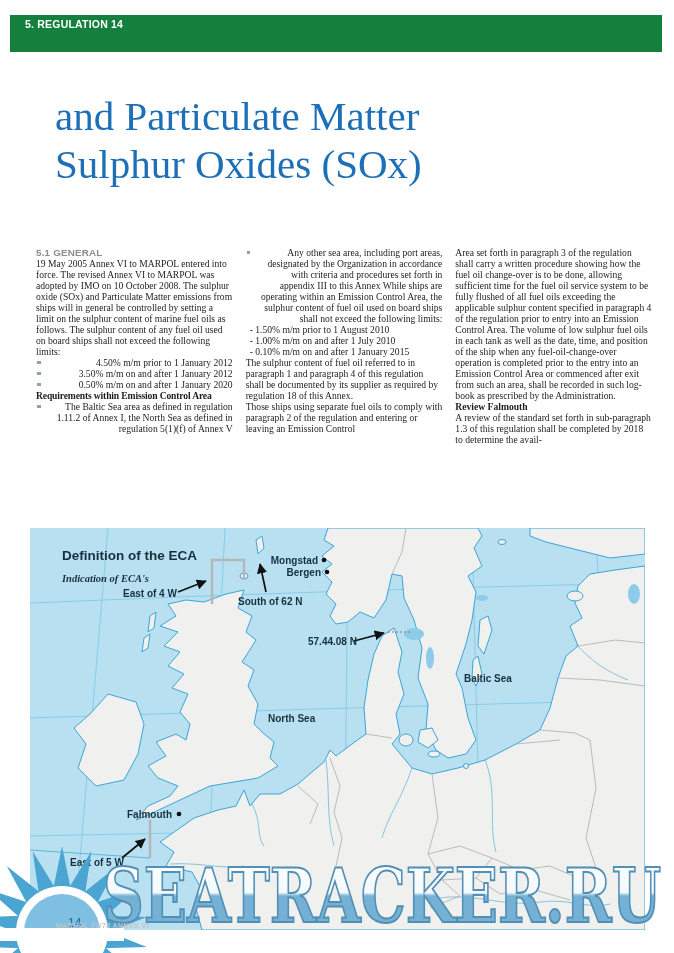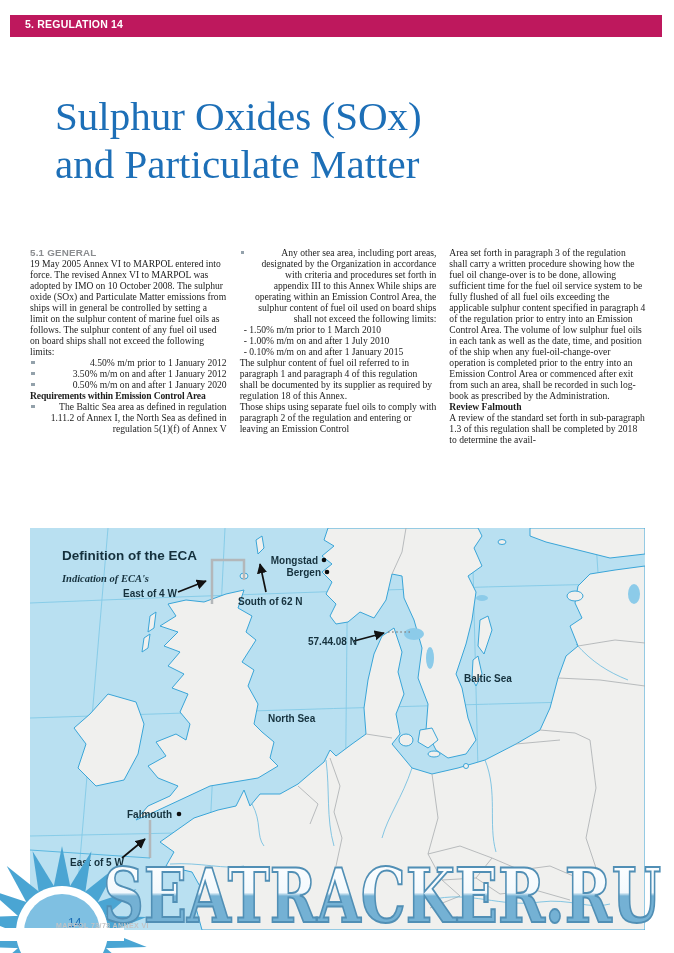--- a/index.html
+++ b/index.html
@@ -1,25 +1,25 @@
 <!DOCTYPE html>
 <html><head>
 <meta charset="utf-8">
 <style>
   html,body{margin:0;padding:0;background:#fff;}
   .page{position:relative;width:674px;height:953px;background:#ffffff;overflow:hidden;}
 
-  .topbar{position:absolute;left:10px;top:15px;width:652px;height:22px;background:#be185d;
+  .topbar{position:absolute;left:10px;top:15px;width:652px;height:37px;background:#15803d;
     color:#fff;font-family:"Liberation Sans",sans-serif;font-size:10.5px;font-weight:bold;
     line-height:19px;padding-left:15px;box-sizing:border-box;letter-spacing:.2px;}
 
   .title{position:absolute;left:55px;top:92px;font-family:"Liberation Serif",serif;
     font-size:41px;line-height:48px;color:#1d6fb7;}
 
-  .cols{position:absolute;left:30px;top:247px;width:616px;display:flex;gap:13px;
+  .cols{position:absolute;left:36px;top:247px;width:616px;display:flex;gap:13px;
     font-family:"Liberation Serif",serif;font-size:9.6px;line-height:11px;color:#1d1d1d;}
   .col{width:197px;}
   .colhead{font-family:"Liberation Sans",sans-serif;font-weight:bold;font-size:9.8px;
     color:#8a8c8f;margin:0 0 1px 0;letter-spacing:.2px;}
   .cols p{margin:0;}
   .sp{margin-top:11px;}
   .bullet{padding-left:9px;position:relative;text-align:right;}
   .bullet::before{content:"";position:absolute;left:1px;top:3.5px;width:3.5px;height:3.5px;background:#93a1ab;}
   .dash{padding-left:13px;text-indent:-9px;}
   .bhead{font-weight:bold;}
@@ -41,37 +41,37 @@
 </head>
 <body>
 
 <div class="page">
 
   <div class="topbar">
     <span>5. REGULATION 14</span>
   </div>
 
   <div class="title">
+    <div>and Particulate Matter</div>
     <div>Sulphur Oxides (SOx)</div>
-    <div>and Particulate Matter</div>
   </div>
 
   <div class="cols">
     <div class="col">
       <p class="colhead">5.1 GENERAL</p>
       <p>19 May 2005 Annex VI to MARPOL entered into force. The revised Annex VI to MARPOL was adopted by IMO on 10 October 2008. The sulphur oxide (SOx) and Particulate Matter emissions from ships will in general be controlled by setting a limit on the sulphur content of marine fuel oils as follows. The sulphur content of any fuel oil used on board ships shall not exceed the following limits:</p>
       <p class="bullet">4.50% m/m prior to 1 January 2012</p>
       <p class="bullet">3.50% m/m on and after 1 January 2012</p>
       <p class="bullet">0.50% m/m on and after 1 January 2020</p>
       <p class="bhead tight sp">Requirements within Emission Control Area</p>
       <p class="bullet">The Baltic Sea area as defined in regulation 1.11.2 of Annex I, the North Sea as defined in regulation 5(1)(f) of Annex V</p>
     </div>
     <div class="col">
       <p class="bullet">Any other sea area, including port areas, designated by the Organization in accordance with criteria and procedures set forth in appendix III to this Annex While ships are operating within an Emission Control Area, the sulphur content of fuel oil used on board ships shall not exceed the following limits:</p>
-      <p class="dash">- 1.50% m/m prior to 1 March 2010</p>
+      <p class="dash">- 1.50% m/m prior to 1 August 2010</p>
       <p class="dash">- 1.00% m/m on and after 1 July 2010</p>
       <p class="dash">- 0.10% m/m on and after 1 January 2015</p>
       <p class="sp">The sulphur content of fuel oil referred to in paragraph 1 and paragraph 4 of this regulation shall be documented by its supplier as required by regulation 18 of this Annex.</p>
       <p class="sp">Those ships using separate fuel oils to comply with paragraph 2 of the regulation and entering or leaving an Emission Control</p>
     </div>
     <div class="col">
       <p>Area set forth in paragraph 3 of the regulation shall carry a written procedure showing how the fuel oil change-over is to be done, allowing sufficient time for the fuel oil service system to be fully flushed of all fuel oils exceeding the applicable sulphur content specified in paragraph 4 of the regulation prior to entry into an Emission Control Area. The volume of low sulphur fuel oils in each tank as well as the date, time, and position of the ship when any fuel-oil-change-over operation is completed prior to the entry into an Emission Control Area or commenced after exit from such an area, shall be recorded in such log-book as prescribed by the Administration.</p>
       <p class="bhead sp">Review Falmouth</p>
       <p>A review of the standard set forth in sub-paragraph 1.3 of this regulation shall be completed by 2018 to determine the avail-</p>
     </div>

